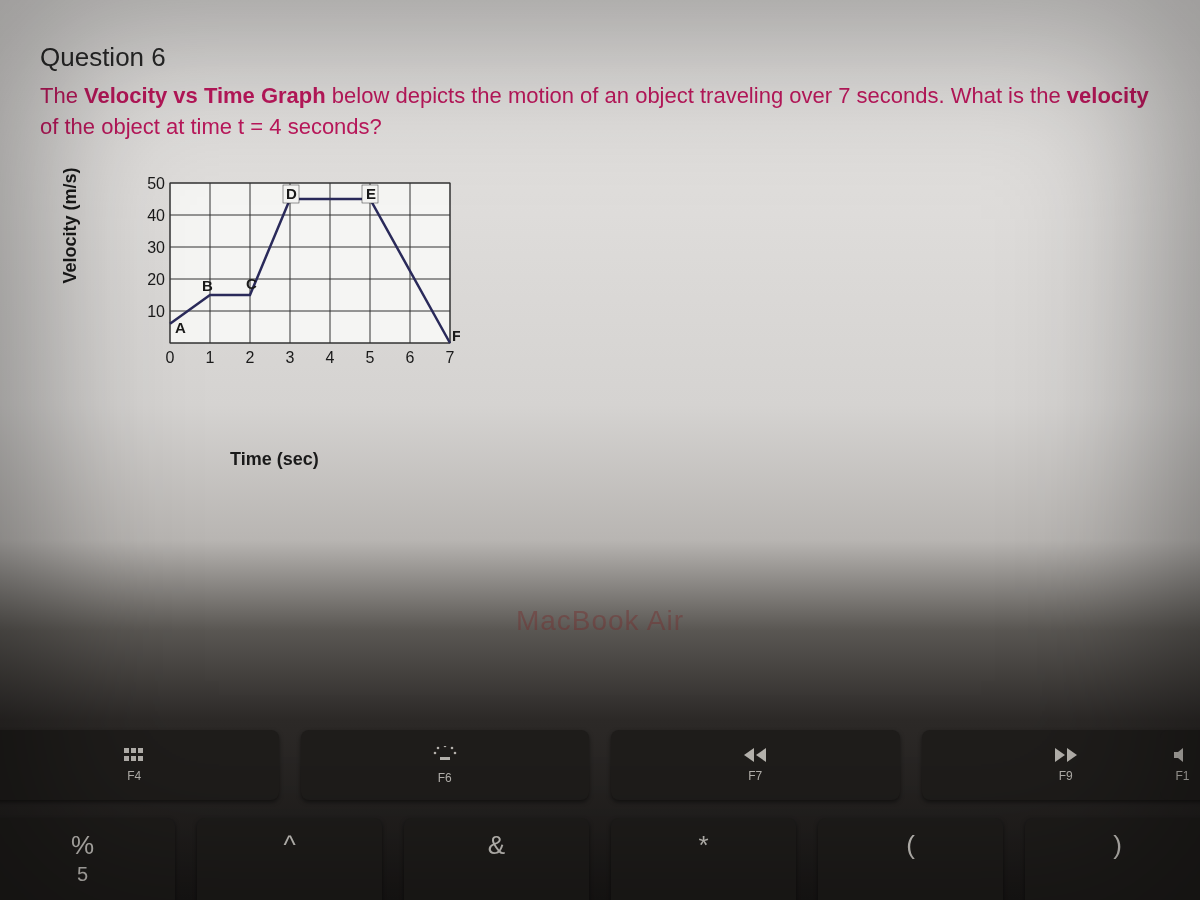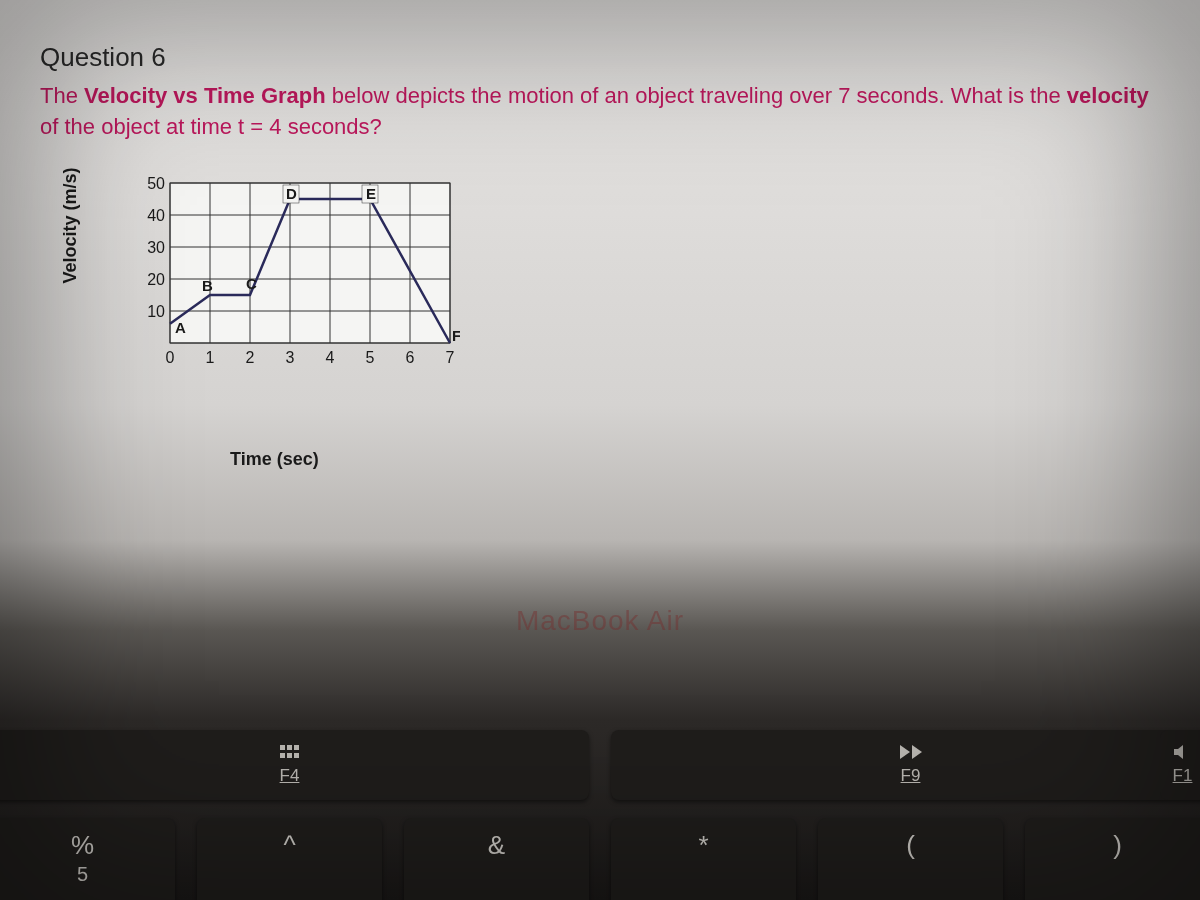--- a/index.html
+++ b/index.html
@@ -119,22 +119,21 @@
   gap: 4px;
   box-shadow: 0 2px 4px rgba(0,0,0,0.5);
 }
 
 .fn-key-icon {
   font-size: 18px;
   line-height: 1;
 }
 
 .fn-key-label {
-  font-size: 17px;
-  text-decoration: underline;
+  font-size: 12px;
 }
 
 .num-row {
   position: absolute;
   top: 118px;
   left: -30px;
   right: -30px;
   display: flex;
   gap: 22px;
   padding: 0 20px;
@@ -308,20 +307,42 @@
               <rect x="7" y="0" width="5" height="5"></rect>
               <rect x="14" y="0" width="5" height="5"></rect>
               <rect x="0" y="8" width="5" height="5"></rect>
               <rect x="7" y="8" width="5" height="5"></rect>
               <rect x="14" y="8" width="5" height="5"></rect>
             </g>
           </svg></span>
       <span class="fn-key-label">F4</span>
     </div>
     <div class="fn-key">
+      <span class="fn-key-icon"><svg width="24" height="18">
+            <g fill="#b8b5b0">
+              <rect x="7" y="11" width="10" height="3"></rect>
+              <circle cx="2" cy="7" r="1.3"></circle>
+              <circle cx="22" cy="7" r="1.3"></circle>
+              <circle cx="5" cy="2" r="1.3"></circle>
+              <circle cx="19" cy="2" r="1.3"></circle>
+              <circle cx="12" cy="0" r="1.3"></circle>
+            </g>
+          </svg></span>
+      <span class="fn-key-label">F6</span>
+    </div>
+    <div class="fn-key">
+      <span class="fn-key-icon"><svg width="22" height="14">
+            <g fill="#b8b5b0">
+              <polygon points="10,0 10,14 0,7"></polygon>
+              <polygon points="22,0 22,14 12,7"></polygon>
+            </g>
+          </svg></span>
+      <span class="fn-key-label">F7</span>
+    </div>
+    <div class="fn-key">
       <span class="fn-key-icon"><svg width="22" height="14">
             <g fill="#b8b5b0">
               <polygon points="0,0 0,14 10,7"></polygon>
               <polygon points="12,0 12,14 22,7"></polygon>
             </g>
           </svg></span>
       <span class="fn-key-label">F9</span>
     </div>
   </div>
 

